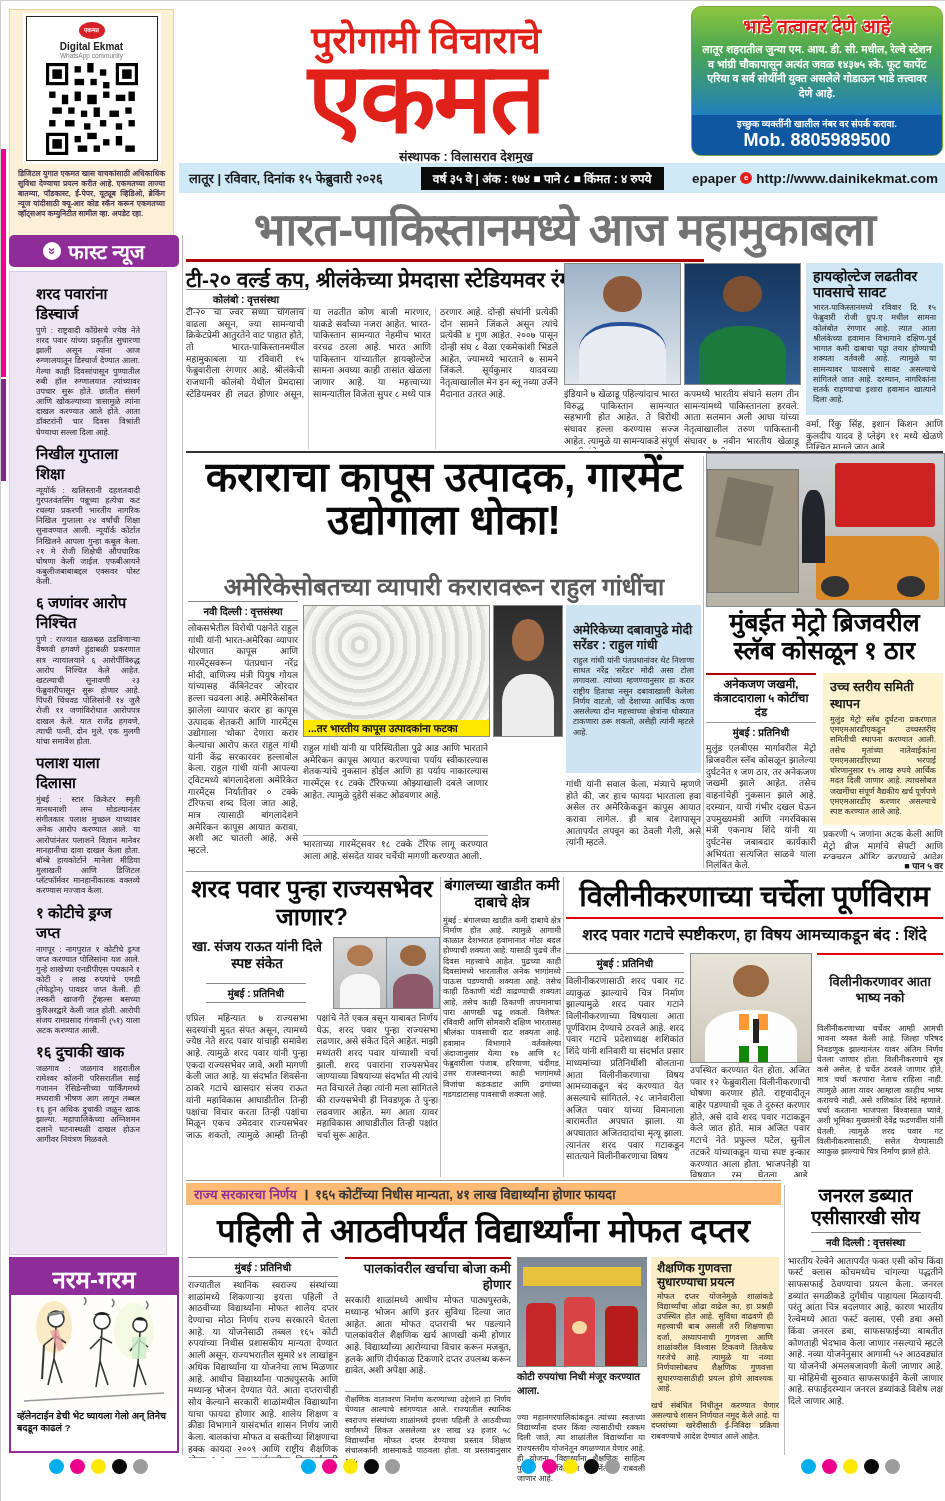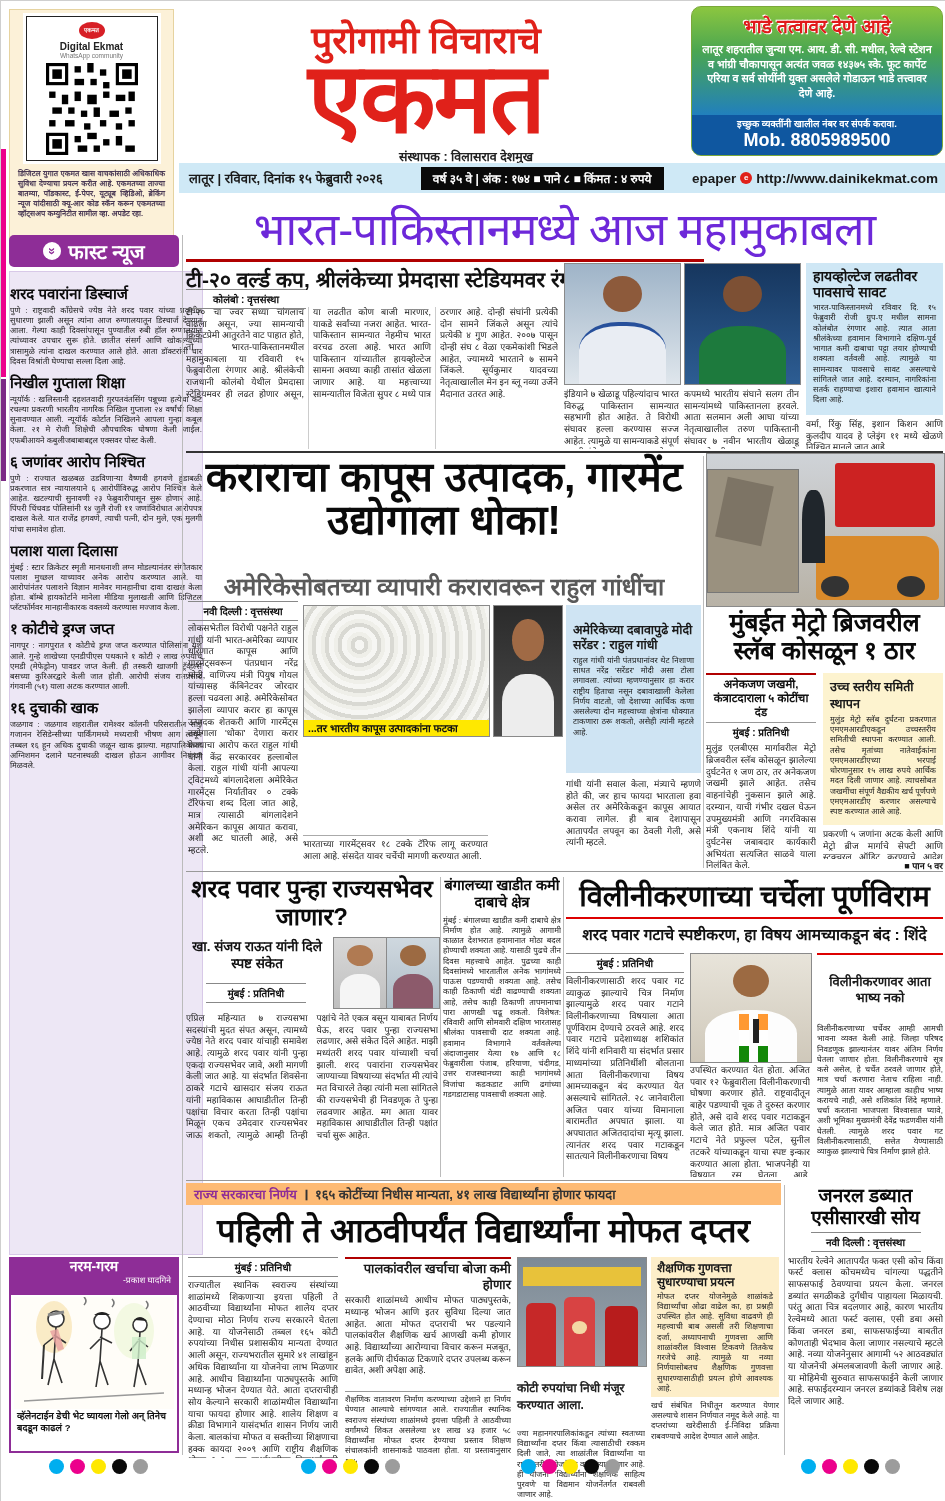--- a/index.html
+++ b/index.html
@@ -39,32 +39,32 @@
   .rentad .note{color:#fff;font-size:9.5px;font-weight:bold;}
   .rentad .phone{color:#fff;font-size:18px;font-weight:800;}
   
   .dateband{left:178px;top:162px;width:767px;height:30px;background:#cfe9f6;display:flex;align-items:center;}
   .dateleft{font-size:13px;font-weight:bold;color:#1a1a1a;margin-left:10px;white-space:nowrap;}
   .issuebox{background:#0a0a0a;color:#fff;font-size:12px;font-weight:bold;padding:3px 12px;margin-left:38px;white-space:nowrap;}
   .epap{margin-left:auto;margin-right:8px;display:flex;align-items:center;font-size:13.5px;font-weight:bold;white-space:nowrap;}
   .epap .dot{display:inline-block;width:12px;height:12px;border-radius:50%;background:#e0211a;margin:0 4px;color:#fff;
              font-size:8px;line-height:12px;text-align:center;}
   
-  .lead{left:185px;top:196px;width:757px;text-align:center;font-size:45px;font-weight:400;color:#6d28d9;letter-spacing:-1px;}
+  .lead{left:185px;top:196px;width:757px;text-align:center;font-size:45px;font-weight:700;color:#737373;letter-spacing:-1px;}
   
   .fnhead{left:8px;top:234px;width:170px;height:32px;background:#8e2d97;border-radius:5px;color:#fff;
           display:flex;align-items:center;justify-content:center;font-size:20px;font-weight:800;gap:7px;}
   .fnchev{display:inline-block;width:18px;height:18px;border-radius:50%;background:#fff;color:#8e2d97;
           font-size:13px;font-weight:800;line-height:17px;text-align:center;transform:rotate(90deg);}
-  .fnbox{left:8px;top:270px;width:194px;height:984px;background:#ede7f5;border:1px solid #d8c9e8;
-         padding:6px 0;box-sizing:border-box;overflow:hidden;}
+  .fnbox{left:8px;top:270px;width:158px;height:984px;background:#ede7f5;border:1px solid #d8c9e8;
+         padding:6px 26px;box-sizing:border-box;overflow:hidden;}
   .fn-item h3{font-size:15px;font-weight:800;color:#0a0a0a;margin:5px 0 3px 0;}
   .fn-item p{font-size:8px;line-height:1.27;text-align:justify;color:#222;}
   .nghead{left:8px;top:1256px;width:170px;height:36px;background:#8e2d97;color:#fff;text-align:center;}
-  .ngtitle{font-size:14px;font-weight:800;line-height:1.1;padding-top:2px;}
+  .ngtitle{font-size:24px;font-weight:800;line-height:1.1;padding-top:10px;}
   .ngauthor{font-size:8.5px;text-align:right;padding-right:8px;}
   .cartoon{left:8px;top:1292px;width:170px;height:160px;border:2px solid #8e2d97;background:#fff;box-sizing:border-box;}
   .cartoon svg{display:block;margin:2px auto 0 auto;}
   .carcap{font-size:9.5px;font-weight:bold;color:#111;padding:1px 6px;line-height:1.25;}
   
   .dots{position:absolute;display:flex;gap:6px;}
   .dots i{width:15px;height:15px;border-radius:50%;display:inline-block;}
   .d-c{background:#00aeef;} .d-m{background:#ec008c;} .d-y{background:#ffe800;} .d-k{background:#0a0a0a;} .d-g{background:#9c9c9c;}
   
   .kicker{border-top:3px solid #b00000;padding-top:3px;font-size:21px;font-weight:800;color:#111;}
@@ -111,21 +111,21 @@
   
   .sch-kick{left:185px;top:1182px;width:595px;height:22px;background:#fdba74;display:flex;align-items:center;font-weight:800;}
   .sch-kick .lab{color:#8e2d97;font-size:13px;margin-left:8px;}
   .sch-kick .sep{color:#333;margin:0 6px;}
   .sch-kick .txt{color:#333;font-size:13px;}
   .sch-head{left:185px;top:1206px;width:595px;text-align:center;font-size:33px;font-weight:800;color:#0a0a0a;}
   .burden{border-top:2px solid #b00000;padding-top:2px;}
   .burden h3{font-size:13px;font-weight:800;text-align:right;line-height:1.2;margin-bottom:3px;}
   .qualbox{background:#fdeec9;padding:4px 6px;box-sizing:border-box;overflow:hidden;}
   .qualbox h3{font-size:12px;font-weight:800;line-height:1.2;margin-bottom:2px;}
-  .pcap{font-size:12px;font-weight:bold;color:#222;margin-top:12px;}
+  .pcap{font-size:10px;font-weight:bold;color:#222;margin-top:2px;}
   
   .rail-head{font-size:19px;font-weight:800;text-align:center;line-height:1.15;color:#0a0a0a;margin-bottom:3px;}
 </style>
 </head>
 <body>
 
 <div class="page">
 
   <div class="abs strip-mag"></div>
   <div class="abs strip-pur"></div>
@@ -305,20 +305,21 @@
   <div class="abs bt undercol" style="left:187px;top:622px;width:110px;height:246px;">लोकसभेतील विरोधी पक्षनेते राहुल गांधी यांनी भारत-अमेरिका व्यापार धोरणात कापूस आणि गारमेंट्सवरून पंतप्रधान नरेंद्र मोदी, वाणिज्य मंत्री पियुष गोयल यांच्यासह कॅबिनेटवर जोरदार हल्ला चढवला आहे. अमेरिकेसोबत झालेला व्यापार करार हा कापूस उत्पादक शेतकरी आणि गारमेंट्स उद्योगाला 'धोका' देणारा करार केल्याचा आरोप करत राहुल गांधी यांनी केंद्र सरकारवर हल्लाबोल केला. राहुल गांधी यांनी आपल्या ट्विटमध्ये बांगलादेशला अमेरिकेत गारमेंट्स निर्यातीवर ० टक्के टॅरिफचा शब्द दिला जात आहे, मात्र त्यासाठी बांगलादेशने अमेरिकन कापूस आयात करावा, अशी अट घातली आहे, असे म्हटले.</div>
 
   <div class="ph" style="left:302px;top:604px;width:185px;height:130px;background:repeating-radial-gradient(circle at 30% 30%,#f6f6f3 0 5px,#d9d9d3 5px 9px,#efefe9 9px 13px);">
     <div class="capyellow">...तर भारतीय कापूस उत्पादकांना फटका</div>
   </div>
   <div class="ph" style="left:492px;top:604px;width:68px;height:130px;background:linear-gradient(180deg,#2b2b2b,#4a4a4a);">
     <div class="p-head" style="background:#a06a45;width:46%;height:32%;left:27%;"></div>
     <div class="p-torso" style="background:#ededed;"></div>
   </div>
 
+  <div class="abs bt undercol" style="left:302px;top:742px;width:185px;height:86px;">राहुल गांधी यांनी या परिस्थितीला पुढे आड आणि भारताने अमेरिकन कापूस आयात करण्याचा पर्याय स्वीकारल्यास शेतकऱ्यांचे नुकसान होईल आणि हा पर्याय नाकारल्यास गारमेंट्स १८ टक्के टॅरिफच्या ओझ्याखाली दबले जाणार आहेत. त्यामुळे दुहेरी संकट ओढवणार आहे.</div>
   <div class="abs bt undercol" style="left:302px;top:834px;width:185px;height:32px;border-top:1px solid #aaa;padding-top:3px;">भारताच्या गारमेंट्सवर १८ टक्के टॅरिफ लागू करण्यात आला आहे. संसदेत यावर चर्चेची मागणी करण्यात आली.</div>
 
   <div class="abs bluebox" style="left:565px;top:604px;width:135px;height:168px;">
     <h3>अमेरिकेच्या दबावापुढे मोदी सरेंडर : राहुल गांधी</h3>
     <p class="bt-s">राहुल गांधी यांनी पंतप्रधानांवर थेट निशाणा साधत नरेंद्र 'सरेंडर' मोदी असा टोला लगावला. त्यांच्या म्हणण्यानुसार हा करार राष्ट्रीय हिताचा नसून दबावाखाली केलेला निर्णय वाटतो, जो देशाच्या आर्थिक कणा असलेल्या दोन महत्त्वाच्या क्षेत्रांना धोक्यात टाकणारा ठरू शकतो, असेही त्यांनी म्हटले आहे.</p>
   </div>
   <div class="abs bt undercol" style="left:565px;top:778px;width:135px;height:88px;">गांधी यांनी सवाल केला, मंत्र्याचे म्हणणे होते की, जर हाच फायदा भारताला हवा असेल तर अमेरिकेकडून कापूस आयात करावा लागेल. ही बाब देशापासून आतापर्यंत लपवून का ठेवली गेली, असे त्यांनी म्हटले.</div>
 
   <div class="ph" style="left:705px;top:452px;width:237px;height:152px;background:linear-gradient(180deg,#cfd3d8,#b8b2a6);">
     <div style="position:absolute;left:0;top:10%;width:38%;height:80%;background:#9a917f;border:1px solid #777;"></div>
@@ -408,21 +409,21 @@
     <div style="position:absolute;left:4%;top:8%;width:92%;height:18%;background:#e8c23a;"></div>
     <div style="position:absolute;left:6%;bottom:0;width:24%;height:58%;background:#c62828;border-radius:6px 6px 0 0;"></div>
     <div style="position:absolute;left:36%;bottom:0;width:24%;height:64%;background:#d84343;border-radius:6px 6px 0 0;"></div>
     <div style="position:absolute;left:68%;bottom:0;width:26%;height:56%;background:#b71c1c;border-radius:6px 6px 0 0;"></div>
     <div style="position:absolute;left:42%;bottom:30%;width:12%;height:12%;background:#f3d9a4;border-radius:50%;"></div>
   </div>
   <div class="abs" style="left:516px;top:1366px;width:128px;">
     <div class="pcap">कोटी रुपयांचा निधी मंजूर करण्यात आला.</div>
     <p class="bt-s undercol" style="height:70px;margin-top:16px;">ज्या महानगरपालिकांकडून त्यांच्या स्वतःच्या विद्यार्थ्यांना दप्तर किंवा त्यासाठीची रक्कम दिली जाते, त्या शाळांतील विद्यार्थ्यांना या राज्यस्तरीय योजनेतून वगळण्यात येणार आहे. ही योजना 'विद्यार्थ्यांना शैक्षणिक साहित्य पुरवणे' या विद्यमान योजनेंतर्गत राबवली जाणार आहे.</p>
   </div>
-  <div class="abs qualbox" style="left:650px;top:1256px;width:128px;height:140px;">
+  <div class="abs qualbox" style="left:650px;top:1256px;width:128px;height:170px;">
     <h3>शैक्षणिक गुणवत्ता सुधारण्याचा प्रयत्न</h3>
     <p class="bt-s">मोफत दप्तर योजनेमुळे शाळांकडे विद्यार्थ्यांचा ओढा वाढेल का, हा प्रश्नही उपस्थित होत आहे. सुविधा वाढवणे ही महत्त्वाची बाब असली तरी शिक्षणाचा दर्जा, अध्यापनाची गुणवत्ता आणि शाळांवरील विश्वास टिकवणे तितकेच गरजेचे आहे. त्यामुळे या नव्या निर्णयासोबतच शैक्षणिक गुणवत्ता सुधारण्यासाठीही प्रयत्न होणे आवश्यक आहे.</p>
   </div>
   <p class="abs bt-s undercol" style="left:650px;top:1400px;width:128px;height:52px;">खर्च संबंधित निधीतून करण्यात येणार असल्याचे शासन निर्णयात नमूद केले आहे. या दप्तरांच्या खरेदीसाठी ई-निविदा प्रक्रिया राबवण्याचे आदेश देण्यात आले आहेत.</p>
 
   <div class="abs" style="left:787px;top:1184px;width:155px;height:268px;overflow:hidden;">
     <h3 class="rail-head">जनरल डब्यात एसीसारखी सोय</h3>
     <div class="byline" style="width:110px;margin:0 auto 4px auto;">नवी दिल्ली : वृत्तसंस्था</div>
     <p class="bt">भारतीय रेल्वेने आतापर्यंत फक्त एसी कोच किंवा फर्स्ट क्लास कोचमध्येच चांगल्या पद्धतीने साफसफाई ठेवण्याचा प्रयत्न केला. जनरल डब्यांत सगळीकडे दुर्गंधीच पाहायला मिळायची. परंतु आता चित्र बदलणार आहे, कारण भारतीय रेल्वेमध्ये आता फर्स्ट क्लास, एसी डबा असो किंवा जनरल डबा, साफसफाईच्या बाबतीत कोणताही भेदभाव केला जाणार नसल्याचे म्हटले आहे. नव्या योजनेनुसार आगामी ५२ आठवड्यांत या योजनेची अंमलबजावणी केली जाणार आहे. या मोहिमेची सुरुवात साफसफाईने केली जाणार आहे. सफाईदरम्यान जनरल डब्यांकडे विशेष लक्ष दिले जाणार आहे.</p>
   </div>

